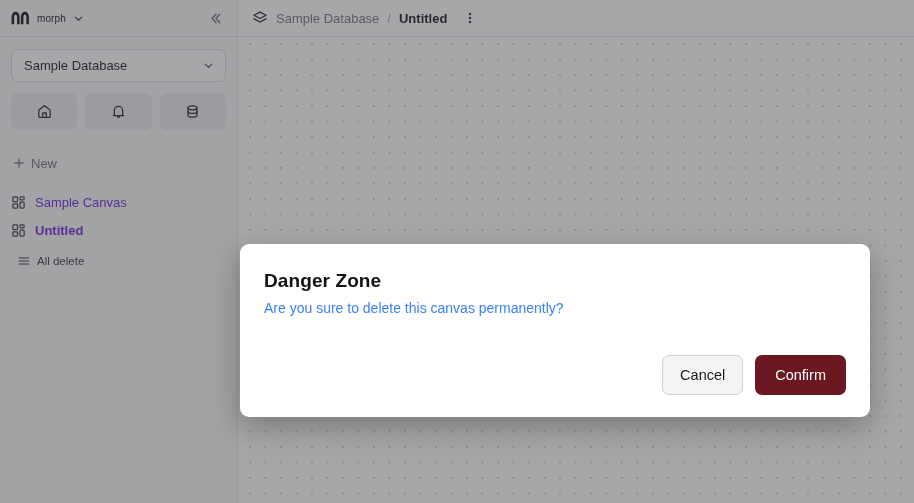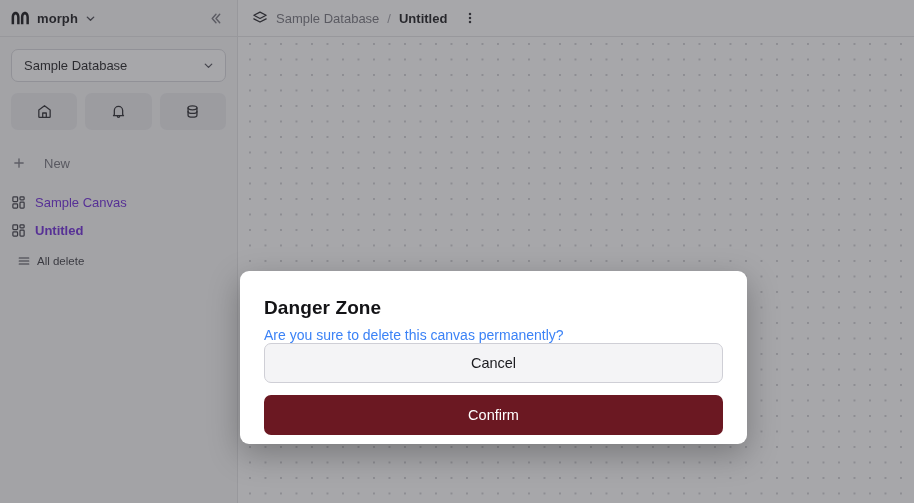--- a/index.html
+++ b/index.html
@@ -36,22 +36,22 @@
     padding: 0 10px 0 11px;
     border-bottom: 1px solid #e3e3e5;
   }
   #brand {
     display: flex;
     align-items: center;
     gap: 7px;
     cursor: pointer;
   }
   #brand-name {
-    font-size: 13px;
-    font-weight: 700;
+    font-size: 10px;
+    font-weight: 400;
     color: #17171a;
     letter-spacing: .1px;
   }
   .chev { display: block; }
   #collapse-btn {
     margin-left: auto;
     width: 24px; height: 24px;
     display: flex; align-items: center; justify-content: center;
     border-radius: 5px;
     cursor: pointer;
@@ -92,21 +92,21 @@
     display: flex;
     align-items: center;
     justify-content: center;
     cursor: pointer;
   }
 
   
   #new-row {
     display: flex;
     align-items: center;
-    gap: 19px;
+    gap: 6px;
     height: 22px;
     margin: 22px 11px 0 13px;
     cursor: pointer;
   }
   #new-label {
     font-size: 13px;
     color: #72727a;
   }
 
   
@@ -201,22 +201,22 @@
     position: absolute;
     inset: 0;
     background: rgba(60, 60, 66, 0.45);
     display: flex;
     align-items: center;
     justify-content: center;
   }
   #dialog {
     position: absolute;
     left: 240px;
-    top: 271px;
-    width: 507px;
+    top: 244px;
+    width: 630px;
     height: 173px;
     background: #ffffff;
     border-radius: 9px;
     box-shadow: 0 10px 32px rgba(0,0,0,.28);
     padding: 26px 24px 22px 24px;
     display: flex;
     flex-direction: column;
   }
   #dialog-title {
     font-size: 19px;
@@ -227,21 +227,20 @@
   #dialog-message {
     margin-top: 8px;
     font-size: 14px;
     color: #3b82f6;
   }
   #dialog-actions {
     margin-top: auto;
     display: flex;
     justify-content: flex-end;
     gap: 12px;
-    flex-direction: column;
   }
   .btn {
     height: 40px;
     border-radius: 7px;
     font-size: 14.5px;
     display: flex;
     align-items: center;
     justify-content: center;
     cursor: pointer;
     border: 1px solid transparent;

